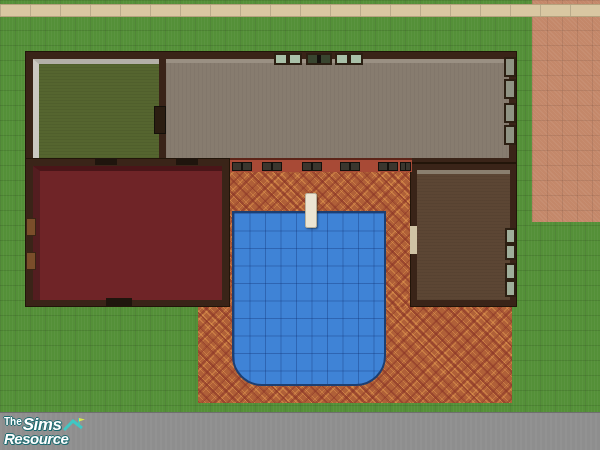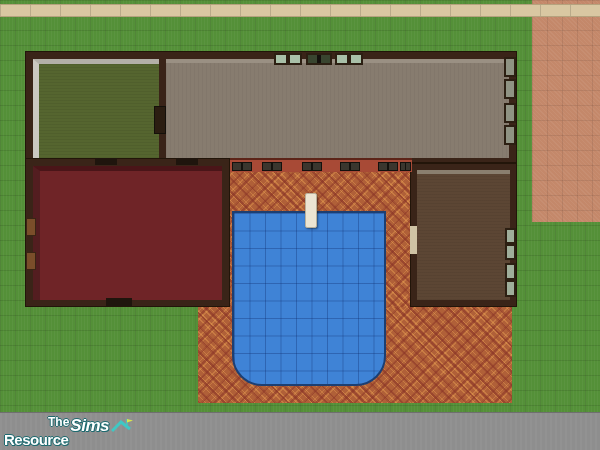--- a/index.html
+++ b/index.html
@@ -114,25 +114,25 @@
     border:2px solid #1d3f72;border-radius:0 0 30px 30px;
   }
   .diving-board{
     position:absolute;left:305px;top:193px;width:12px;height:35px;
     background:#ece5d2;border:1px solid #b9b09a;border-radius:2px;
     box-shadow:1px 1px 2px rgba(0,0,0,0.45);box-sizing:border-box;
   }
   
   .logo{position:absolute;left:4px;top:416px;color:#fff;font-weight:bold;line-height:1;}
   .logo .l1{display:flex;align-items:flex-end;}
-  .logo .the{font-size:12px;padding-bottom:6px;padding-right:1px;
-    text-shadow:1px 0 #1e6b70,-1px 0 #1e6b70,0 1px #1e6b70,0 -1px #1e6b70;margin-left:44px;}
+  .logo .the{font-size:10px;padding-bottom:6px;padding-right:1px;
+    text-shadow:1px 0 #1e6b70,-1px 0 #1e6b70,0 1px #1e6b70,0 -1px #1e6b70;}
   .logo .sims{font-size:17px;letter-spacing:-0.5px;font-style:italic;
     text-shadow:1px 0 #1e6b70,-1px 0 #1e6b70,0 1px #1e6b70,0 -1px #1e6b70,1px 1px #1e6b70;}
-  .logo .resource{font-size:15px;letter-spacing:-0.5px;margin-top:-2px;
+  .logo .resource{font-size:15px;letter-spacing:-0.5px;font-style:italic;margin-top:-2px;
     text-shadow:1px 0 #1e6b70,-1px 0 #1e6b70,0 1px #1e6b70,0 -1px #1e6b70,1px 1px #1e6b70;}
   .logo svg{margin-left:2px;margin-bottom:1px;}
 </style>
 </head>
 <body>
 
 <div id="stage">
 
   <div class="grass"></div>
   <div class="path-right"></div>

